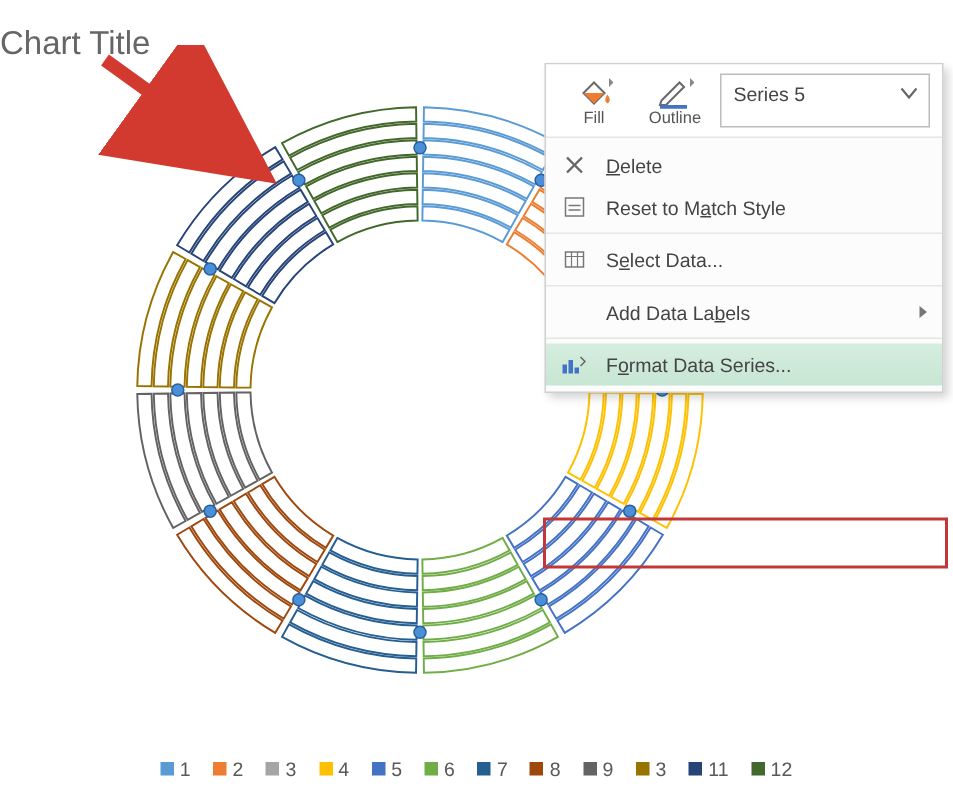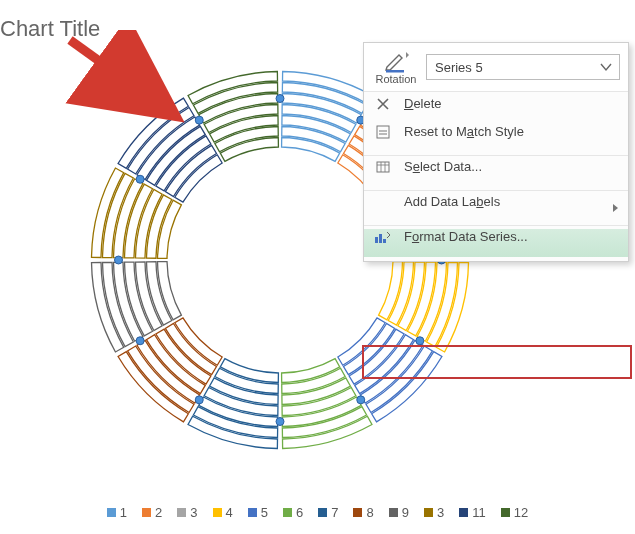--- a/index.html
+++ b/index.html
@@ -80,30 +80,30 @@
     font-size: 11px;
     color: #555;
   }
   .tb-btn .ic { height: 24px; display:flex; align-items:center; justify-content:center; }
   .series-select {
     flex: 1;
     border: 1px solid #bcbcbc;
     height: 24px;
     display: flex;
     align-items: center;
-    padding: 0 6px 0 8px;
+    padding: 0 6px 10px 8px;
     font-size: 13px;
     background: #fff;
     justify-content: space-between;
   }
   .chev { width: 14px; height: 14px; }
   .menu { padding: 4px 0; }
   .menu-item {
     display: flex;
-    align-items: flex-start;
+    align-items: center;
     height: 28px;
     padding: 0 10px 0 8px;
     gap: 10px;
     color: #444;
     position: relative;
   }
   .menu-item.disabled { color: #b5b5b5; }
   .menu-item .ic { width: 22px; display:flex; justify-content:center; }
   .menu-item .label u { text-decoration: underline; }
   .menu-sep { height:1px; background:#e6e6e6; margin:3px 0; }
@@ -292,26 +292,37 @@
         <span class="swatch" style="background: rgb(67, 104, 43);"></span>
         <span>12</span>
       </div>
     </div>
 
   <div class="context">
     <div class="mini-toolbar">
       <div class="tb-btn">
         <span class="ic">
           <svg width="26" height="24" viewBox="0 0 26 24">
+            <path d="M6 13 L13 6 L20 13 L13 20 Z" fill="none" stroke="#6a6a6a" stroke-width="1.4"></path>
+            <path d="M6 13 L20 13 L13 20 Z" fill="#ED7D31"></path>
+            <path d="M22 14 q3 4 0 6 q-3 -2 0 -6 Z" fill="#ED7D31"></path>
+            <path d="M23 3 l3 3 -3 3 z" fill="#888"></path>
+          </svg>
+        </span>
+        <span>Fill</span>
+      </div>
+      <div class="tb-btn">
+        <span class="ic">
+          <svg width="26" height="24" viewBox="0 0 26 24">
             <path d="M4 18 L16 6 L19 9 L7 21 L3 21 Z" fill="none" stroke="#6a6a6a" stroke-width="1.4"></path>
             <rect x="3" y="21" width="18" height="2.5" fill="#4472C4"></rect>
             <path d="M23 3 l3 3 -3 3 z" fill="#888"></path>
           </svg>
         </span>
-        <span>Rotation</span>
+        <span>Outline</span>
       </div>
       <div class="series-select">
         <span>Series 5</span>
         <svg class="chev" viewBox="0 0 14 14">
           <path d="M2 4 L7 10 L12 4" fill="none" stroke="#666" stroke-width="1.4"></path>
         </svg>
       </div>
     </div>
 
     <div class="menu">

